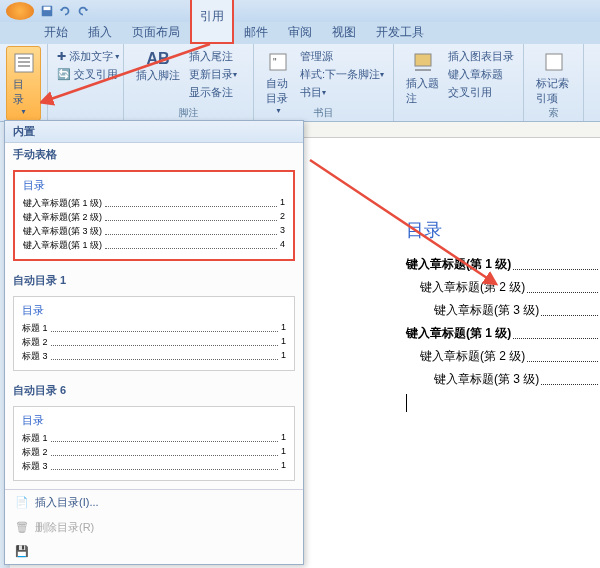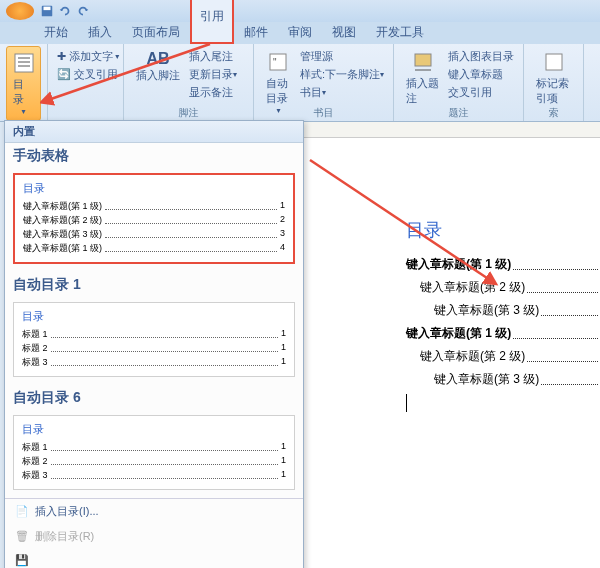--- a/index.html
+++ b/index.html
@@ -22,21 +22,21 @@
 .big-btn.active-toc { background: linear-gradient(#ffd98e, #ffb347); border: 1px solid #e8a33d; border-radius: 3px; }
 .big-btn .icon { width: 24px; height: 24px; margin-bottom: 2px; display: flex; align-items: center; justify-content: center; }
 .small-btn { font-size: 11px; color: #3b5a8b; padding: 1px 3px; display: flex; align-items: center; cursor: pointer; white-space: nowrap; }
 .small-btn .icon { width: 14px; height: 14px; margin-right: 3px; display: inline-flex; }
 .btn-col { display: flex; flex-direction: column; gap: 1px; padding-top: 2px; }
 
 .ruler { height: 16px; background: #f4f4f0; border-bottom: 1px solid #ccc; position: relative; font-size: 9px; color: #666; }
 
 .gallery-panel { position: absolute; left: 4px; top: 120px; width: 300px; background: #fcfcfc; border: 1px solid #9ab0c8; box-shadow: 2px 2px 6px rgba(0,0,0,0.2); z-index: 10; }
 .gallery-header { background: linear-gradient(#e8f0fa,#d8e6f5); font-size: 11px; font-weight: bold; color: #3b5a8b; padding: 3px 8px; border-bottom: 1px solid #c0d0e0; }
-.gallery-section-title { font-size: 14px; font-weight: bold; color: #3b5a8b; padding: 4px 8px; }
+.gallery-section-title { font-size: 11px; font-weight: bold; color: #3b5a8b; padding: 4px 8px; }
 .gallery-item { margin: 4px 8px 8px; border: 1px solid #d0d0d0; background: #fff; padding: 6px 8px; font-size: 10px; }
 .gallery-item.highlight { border: 2px solid #e74c3c; }
 .gallery-item .title { color: #3366cc; font-size: 11px; margin-bottom: 4px; }
 .gallery-item .line { display: flex; justify-content: space-between; font-size: 9px; margin: 1px 0; }
 .gallery-item .line .dots { flex: 1; border-bottom: 1px dotted #666; margin: 0 3px 3px; }
 .indent-1 { margin-left: 12px; } .indent-2 { margin-left: 24px; }
 .gallery-footer { border-top: 1px solid #d0d0e0; }
 .gallery-footer-item { padding: 5px 10px; font-size: 11px; color: #3b5a8b; display: flex; align-items: center; cursor: pointer; }
 .gallery-footer-item.disabled { color: #aaa; }
 .gallery-footer-item .icon { width: 14px; height: 14px; margin-right: 6px; }
@@ -175,21 +175,20 @@
             <span>插入图表目录</span>
           </div>
         <div class="small-btn">
             <span>键入章标题</span>
           </div>
         <div class="small-btn">
             <span>交叉引用</span>
           </div>
       </div>
     </div>
-    <div class="ribbon-group-label">题注</div>
   </div>
   <div class="ribbon-group" style="width:60px;">
     <div class="big-btn">
       <span class="icon">
           <svg viewBox="0 0 24 24">
             <rect x="4" y="4" width="16" height="16" fill="#fff" stroke="#888"></rect>
           </svg>
         </span>
       <span>标记索引项</span>
     </div>

